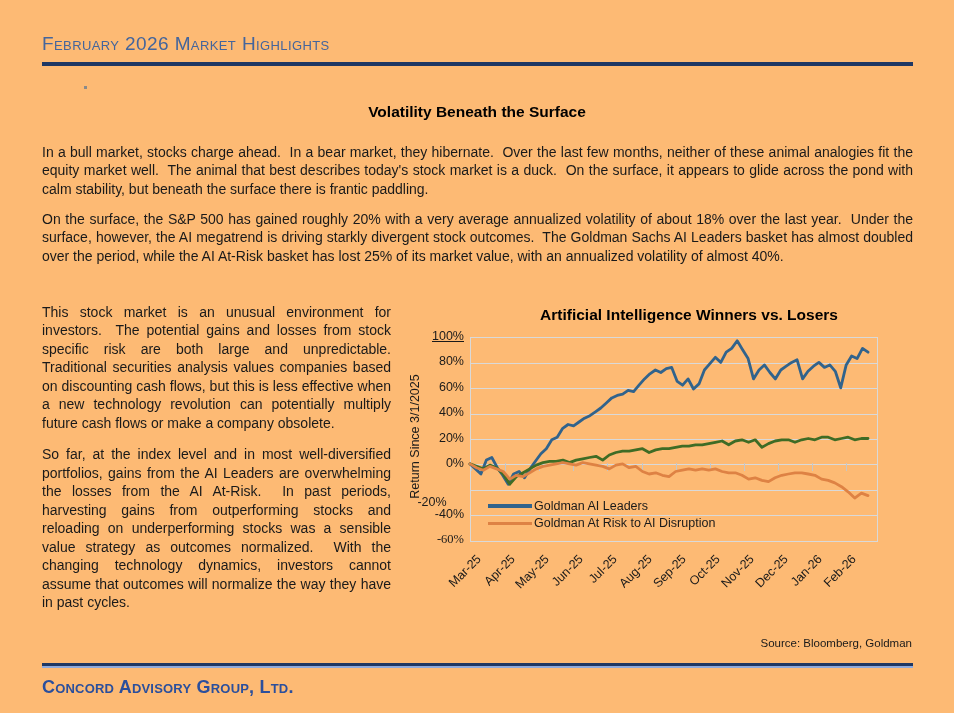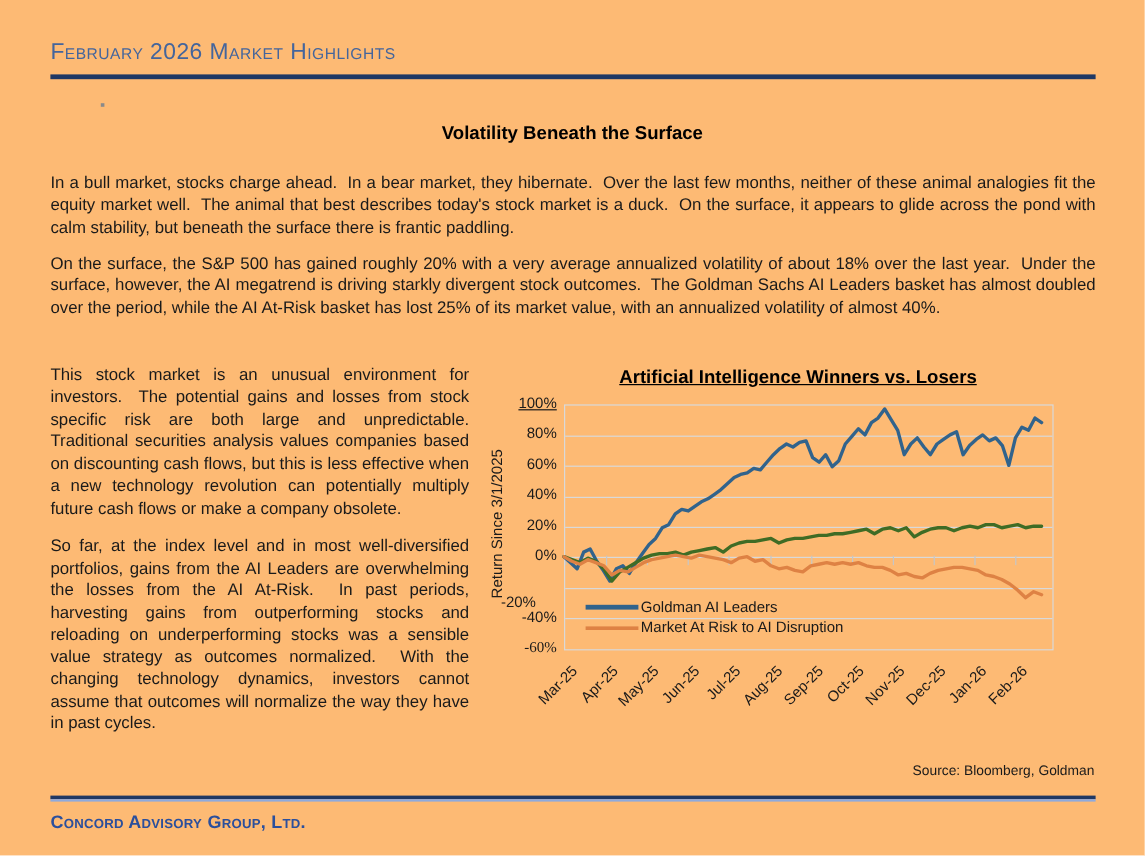--- a/index.html
+++ b/index.html
@@ -14,41 +14,41 @@
   .article-title{position:absolute;left:0;top:103px;width:954px;margin:0;text-align:center;
         font-size:15.5px;font-weight:bold;color:#000;}
 
   p.bodytext{margin:0;text-align:justify;white-space:pre-wrap;font-size:14px;line-height:1.32;}
   .p1{position:absolute;left:42px;top:143px;width:871px;}
   .p2{position:absolute;left:42px;top:210px;width:871px;}
   .left-col{position:absolute;left:42px;top:303px;width:349px;}
   .left-col p.bodytext{margin-bottom:13px;}
 
   .chart{position:absolute;left:400px;top:300px;width:554px;height:340px;}
-  .chart-title{position:absolute;left:56px;top:6px;width:418px;text-align:center;
-        font-size:15.5px;font-weight:bold;color:#000;text-decoration:underline;}
+  .chart-title{position:absolute;left:80px;top:6px;width:418px;text-align:center;
+        font-size:15.5px;font-weight:bold;color:#000;}
   .y-axis-title{position:absolute;left:-64px;top:128px;width:160px;height:17px;
         transform:rotate(-90deg);text-align:center;font-size:12.5px;color:#1a1a1a;}
   .plot{position:absolute;left:70px;top:37px;width:406px;height:203px;
         border:1px solid #D9D9D9;box-sizing:content-box;}
   .gridline{position:absolute;left:0;width:406px;height:1px;background:#D9D9D9;}
   .month-tick{position:absolute;width:1px;height:8px;background:#C6C6C6;}
   .y-tick-label{position:absolute;left:0;width:64px;text-align:right;font-size:12.5px;color:#1a1a1a;}
   .x-tick-label{position:absolute;width:62px;height:15px;line-height:15px;text-align:right;
         font-size:12.5px;color:#1a1a1a;transform:rotate(-45deg);transform-origin:100% 0;}
   #series-svg{position:absolute;left:70px;top:37px;overflow:visible;}
   .legend{position:absolute;left:88px;top:197px;}
   .legend-row{display:flex;align-items:center;height:17.5px;}
   .legend-swatch{width:44px;height:3.5px;flex:0 0 44px;}
   .legend-label{font-size:12.5px;margin-left:2px;color:#1a1a1a;white-space:nowrap;}
 
   .source{position:absolute;right:42px;top:637px;font-size:11.5px;color:#1a1a1a;}
   .footer-rule-dark{position:absolute;left:42px;top:663px;width:871px;height:3px;background:#1F3864;}
   .footer-rule-light{position:absolute;left:42px;top:666px;width:871px;height:2px;background:#8FAADC;}
-  .footer-name{position:absolute;left:42px;top:677px;font-size:15px;font-weight:bold;
+  .footer-name{position:absolute;left:42px;top:677px;font-size:18px;font-weight:bold;
         font-variant:small-caps;letter-spacing:.2px;color:#2B4F9C;}
 </style>
 </head>
 <body>
 
 <div class="page">
   <div class="header-title">February 2026 Market Highlights</div>
   <div class="header-rule"></div>
   <div class="stray-dot"></div>
 
@@ -85,21 +85,21 @@
         <div class="month-tick" style="left: 341.176px; top: 124.875px;"></div>
         <div class="month-tick" style="left: 375.294px; top: 124.875px;"></div>
       </div>
     <div class="legend" id="legend">
         <div class="legend-row">
           <span class="legend-swatch" style="background: rgb(49, 99, 140);"></span>
           <span class="legend-label">Goldman AI Leaders</span>
         </div>
         <div class="legend-row">
           <span class="legend-swatch" style="background: rgb(222, 130, 68);"></span>
-          <span class="legend-label">Market At Risk to AI Disruption</span>
+          <span class="legend-label">Goldman At Risk to AI Disruption</span>
         </div>
       </div>
   <div class="y-tick-label" style="top: 29px; text-decoration: underline;">100%</div>
       <div class="y-tick-label" style="top: 54.375px;">80%</div>
       <div class="y-tick-label" style="top: 79.75px;">60%</div>
       <div class="y-tick-label" style="top: 105.125px;">40%</div>
       <div class="y-tick-label" style="top: 130.5px;">20%</div>
       <div class="y-tick-label" style="top: 155.875px;">0%</div>
       <div class="y-tick-label" style="top: 195px; text-align: center;">-20%</div>
       <div class="y-tick-label" style="top: 206.625px;">-40%</div>

